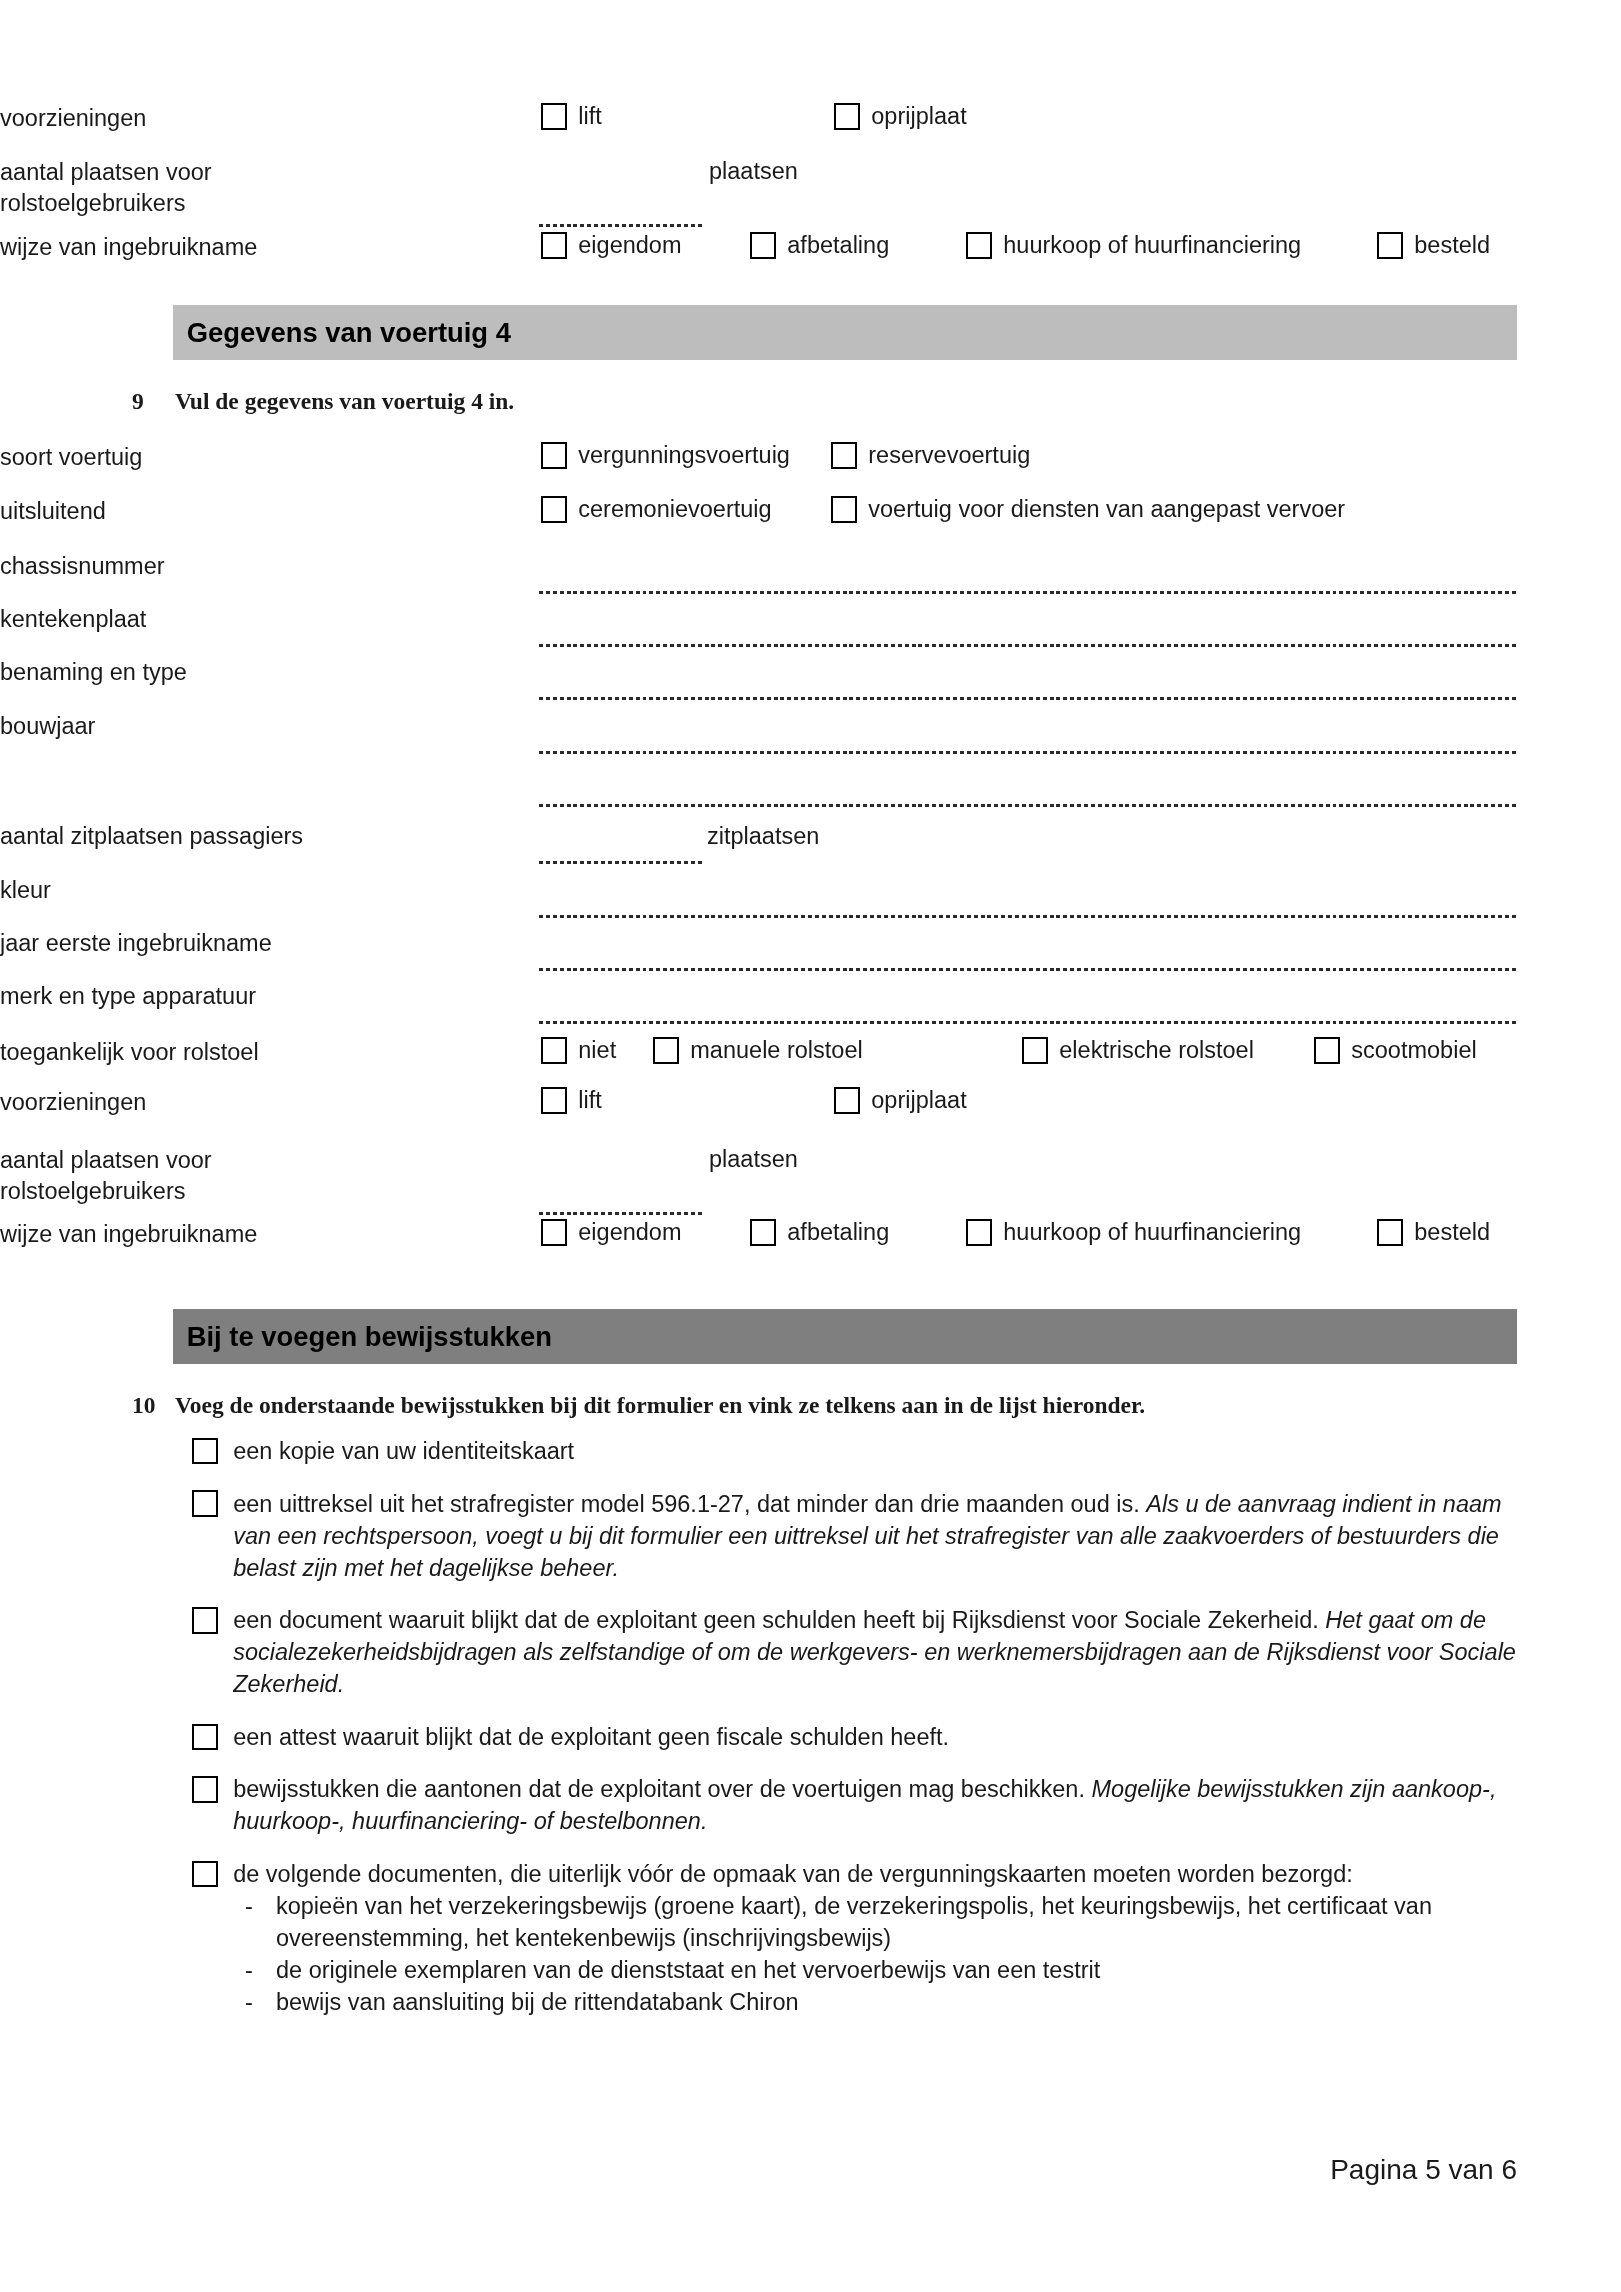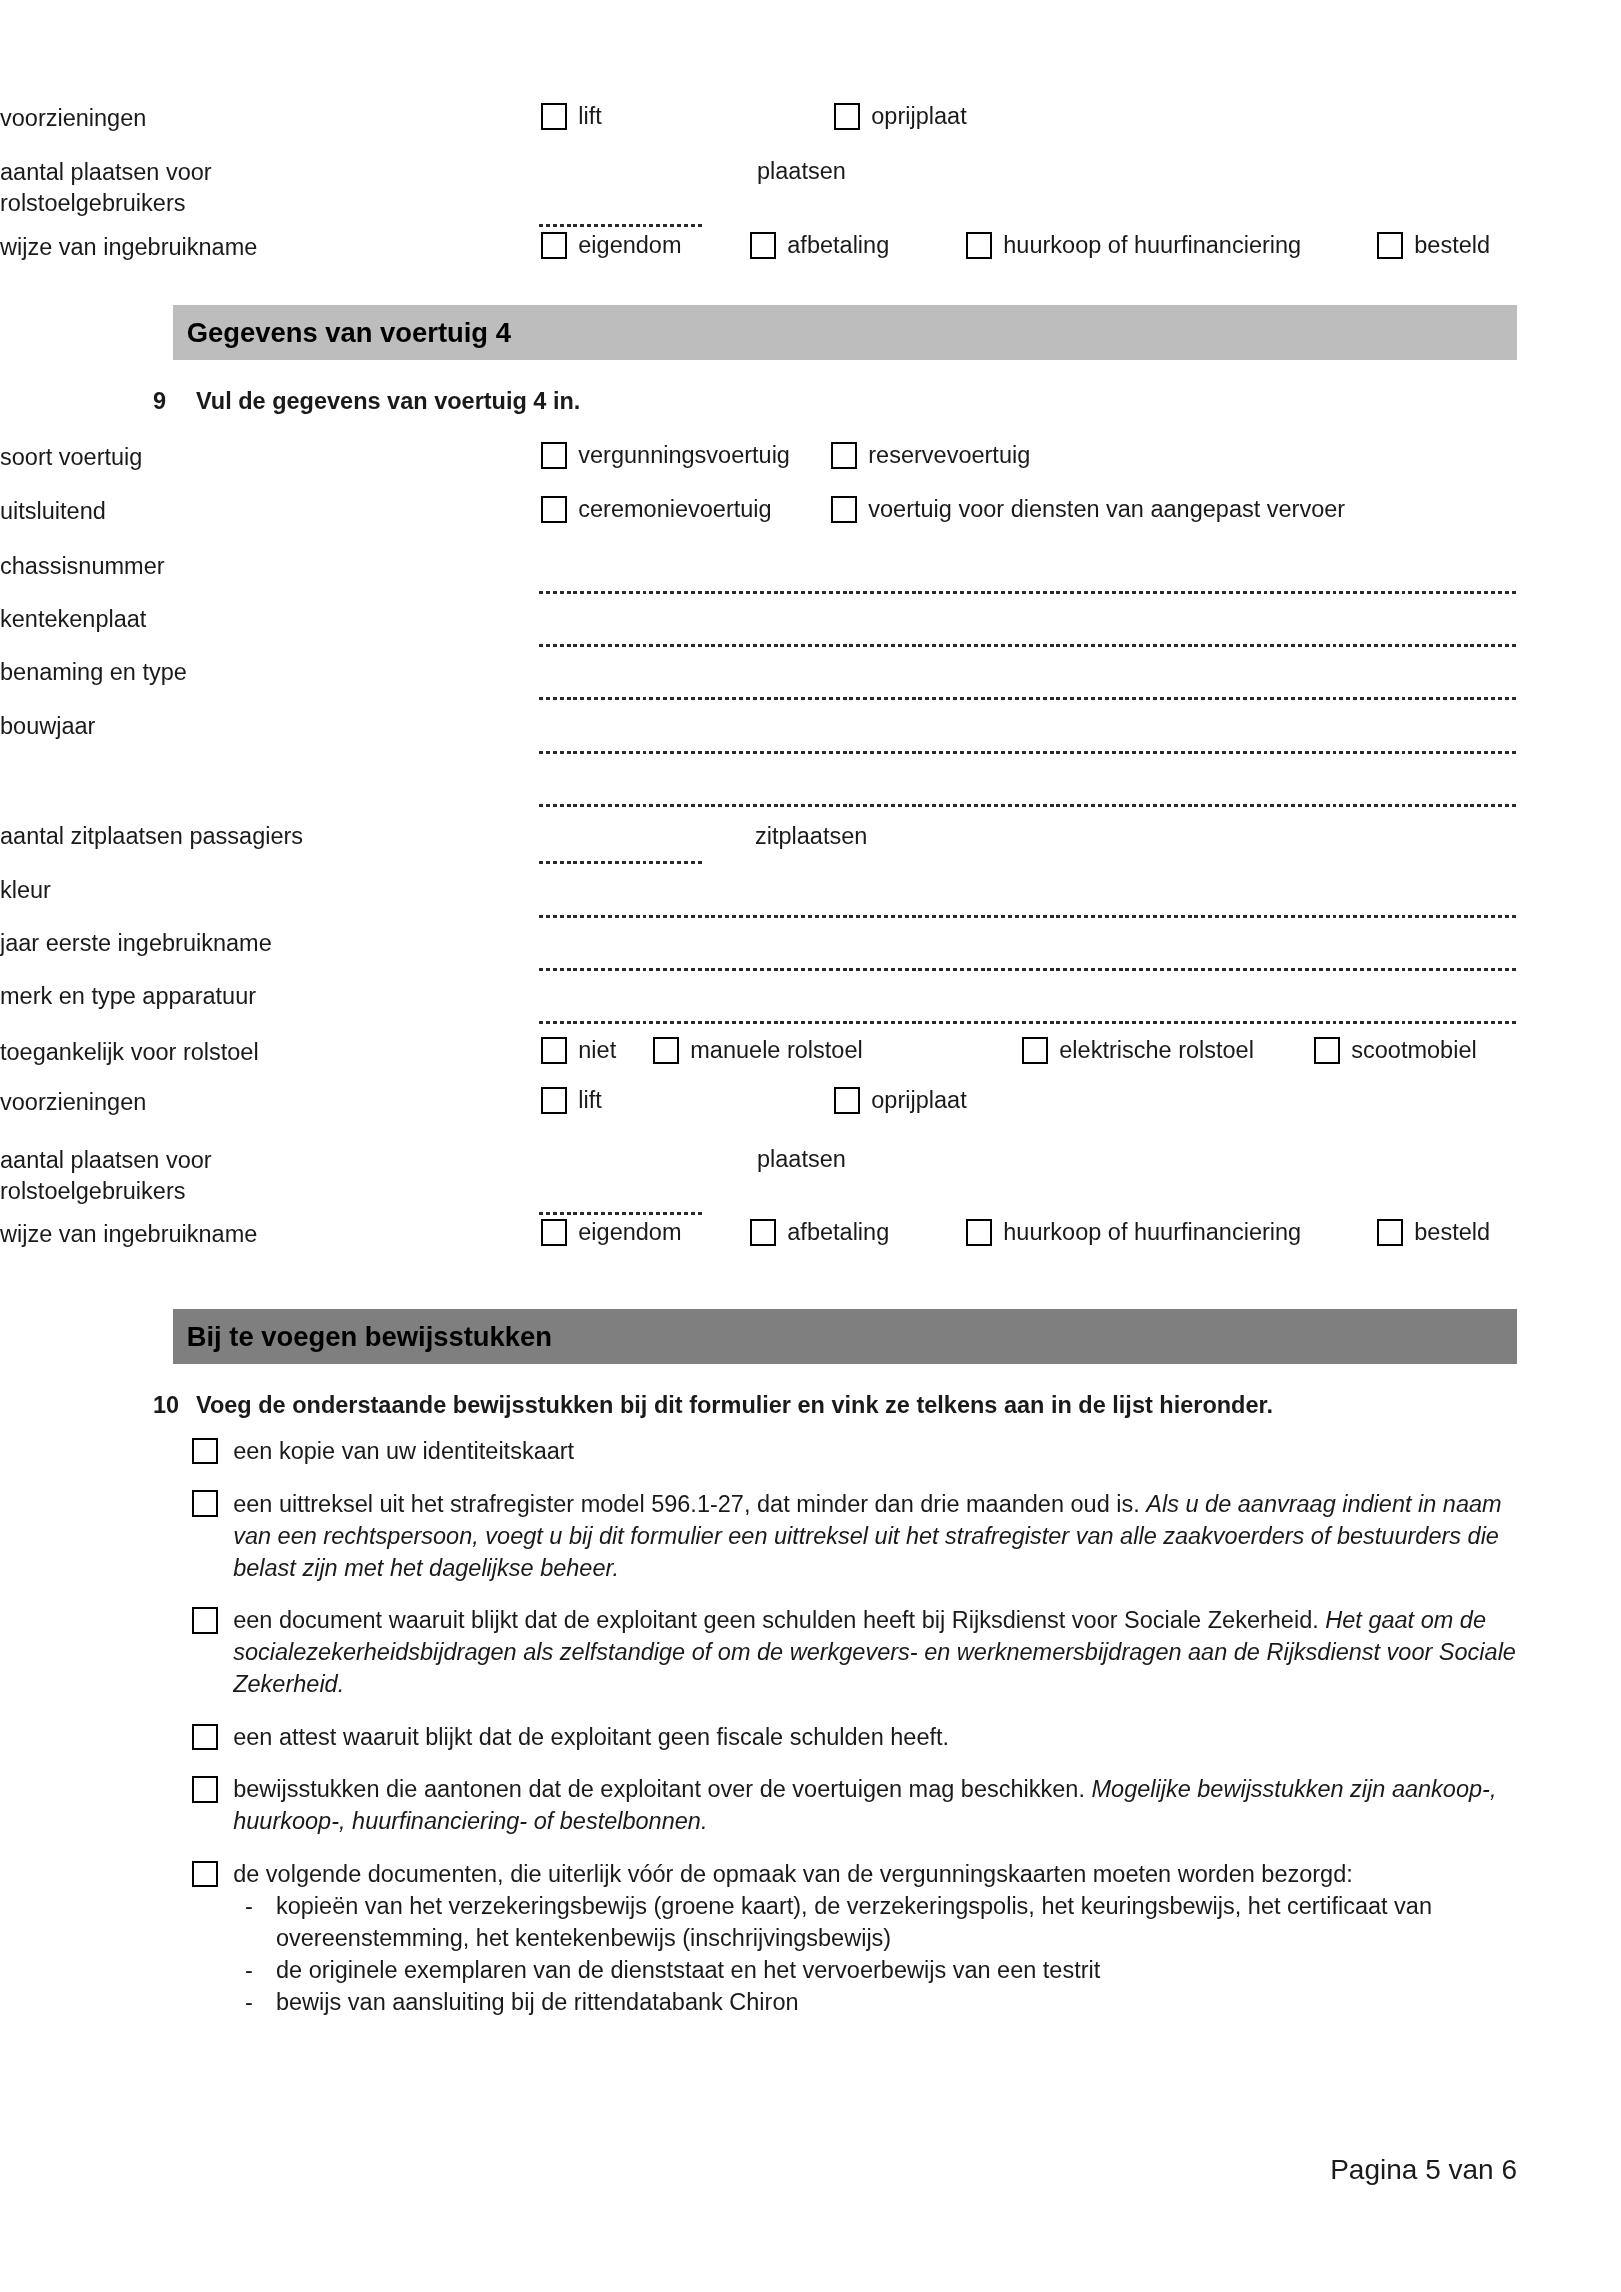--- a/index.html
+++ b/index.html
@@ -40,33 +40,33 @@
   }
 
   
   .dotline {
     position:absolute; height:2.9px;
     background:repeating-linear-gradient(90deg, var(--line) 0 3.9px, transparent 3.9px 6.9px);
   }
   .dotline.full { left:539px; right:104px; }
   .dotline.short { left:539px; width:165px; }
 
-  .suffix { position:absolute; top:0; line-height:29px;margin-left:48px; }
+  .suffix { position:absolute; top:0; line-height:29px; }
 
   
   .bar {
     position:absolute; left:173px; width:1344px; height:55px;
     font-weight:bold; font-size:27.4px; line-height:55px;
     padding-left:13.7px;
   }
   .bar.light { background:var(--header-light-bg); color:#000; }
   .bar.dark  { background:var(--header-dark-bg); color:#000000; }
 
   
-  .question { position:absolute; left:153px; font-weight:bold; line-height:29px; white-space:nowrap; }
+  .question { position:absolute; left:132px; font-weight:bold; line-height:29px; white-space:nowrap;font-family:Liberation Serif, serif; }
   .q-num { display:inline-block; width:43px; }
 
   
   .checklist { position:absolute; left:192px; width:1341px; }
   .check-item { display:flex; align-items:flex-start; margin-bottom:20.6px; }
   .check-item .cb { width:25.5px; height:26.5px; margin-right:15.7px; margin-top:2.9px; }
   .check-text { line-height:32px; }
   .check-text i { font-style:italic; }
   .sub-list { padding-left:11.8px; }
   .sub-item { display:flex; align-items:flex-start; }

